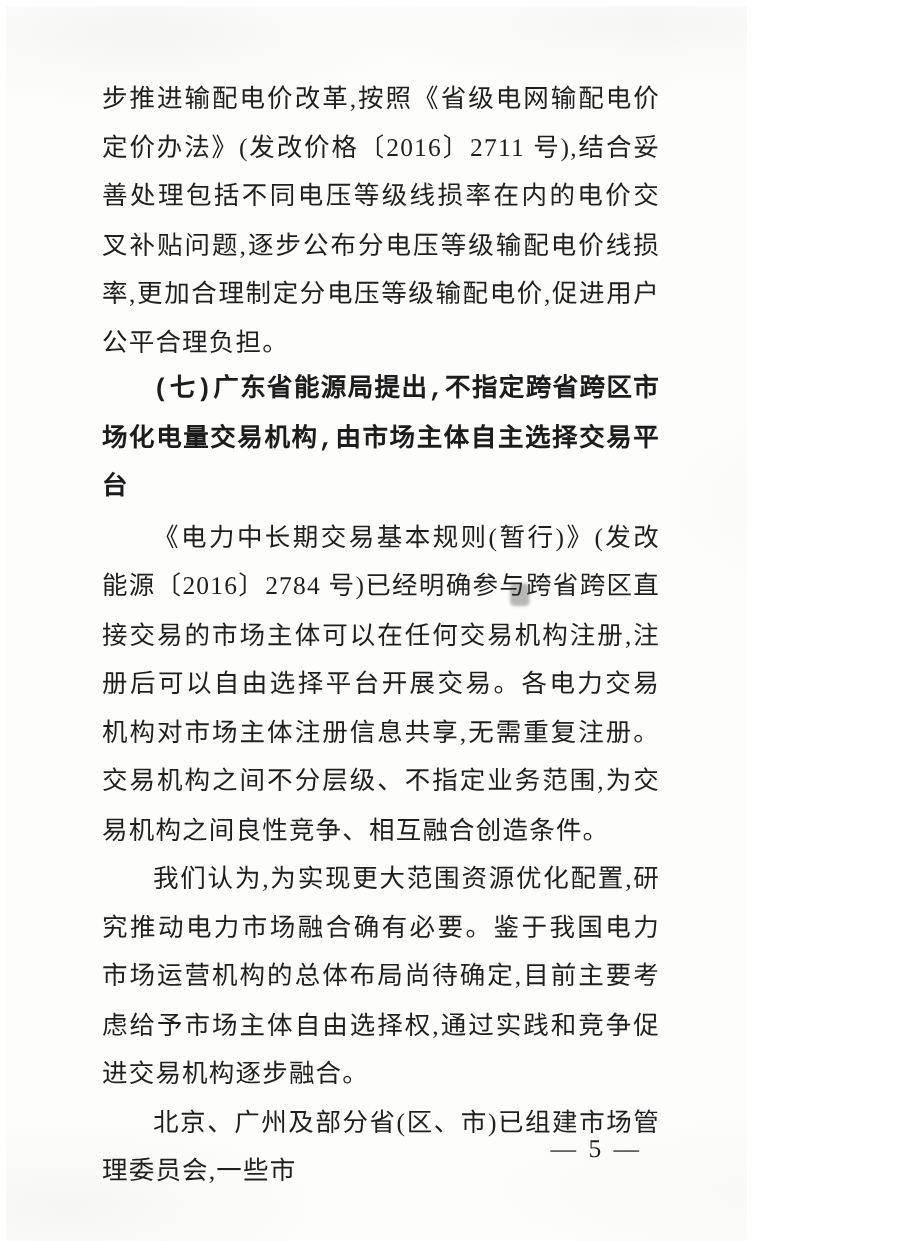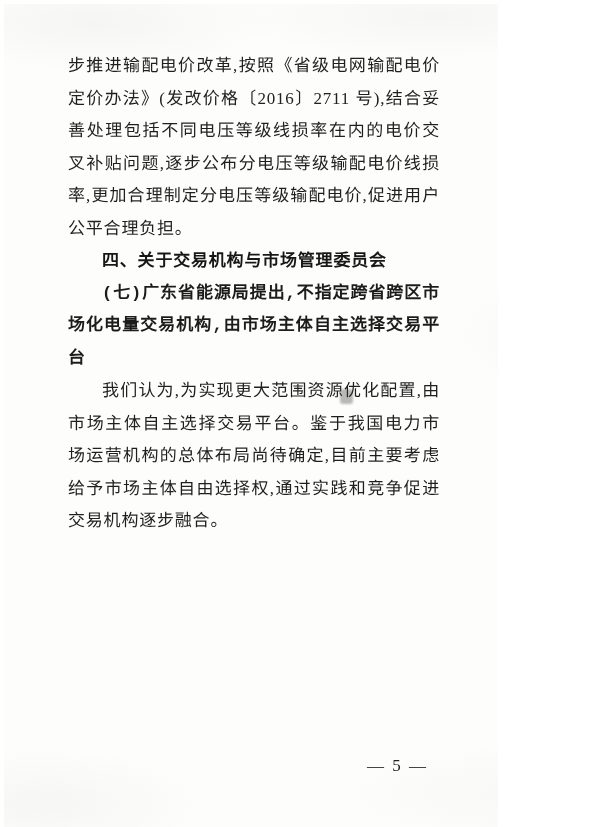--- a/index.html
+++ b/index.html
@@ -75,22 +75,23 @@
     pointer-events: none;
   }
 </style>
 </head>
 <body>
 
 <div class="page">
   <main class="doc-body">
     <div>
         <p class="para body">步推进输配电价改革,按照《省级电网输配电价定价办法》(发改价格〔2016〕2711 号),结合妥善处理包括不同电压等级线损率在内的电价交叉补贴问题,逐步公布分电压等级输配电价线损率,更加合理制定分电压等级输配电价,促进用户公平合理负担。</p>
-        <p class="para heading indent">四、关于交易机构与市场管理委员会</p>
         <p class="para subheading indent">(七)广东省能源局提出,不指定跨省跨区市场化电量交易机构,由市场主体自主选择交易平台</p>
-        <p class="para body indent">我们认为,为实现更大范围资源优化配置,由市场主体自主选择交易平台。鉴于我国电力市场运营机构的总体布局尚待确定,目前主要考虑给予市场主体自由选择权,通过实践和竞争促进交易机构逐步融合。</p>
+        <p class="para body indent">《电力中长期交易基本规则(暂行)》(发改能源〔2016〕2784 号)已经明确参与跨省跨区直接交易的市场主体可以在任何交易机构注册,注册后可以自由选择平台开展交易。各电力交易机构对市场主体注册信息共享,无需重复注册。交易机构之间不分层级、不指定业务范围,为交易机构之间良性竞争、相互融合创造条件。</p>
+        <p class="para body indent">我们认为,为实现更大范围资源优化配置,研究推动电力市场融合确有必要。鉴于我国电力市场运营机构的总体布局尚待确定,目前主要考虑给予市场主体自由选择权,通过实践和竞争促进交易机构逐步融合。</p>
+        <p class="para body indent">北京、广州及部分省(区、市)已组建市场管理委员会,一些市</p>
       </div>
   </main>
 
   <span class="ink-smudge"></span>
 
   <div class="page-number">— 5 —</div>
 </div>
 
 </body></html>

